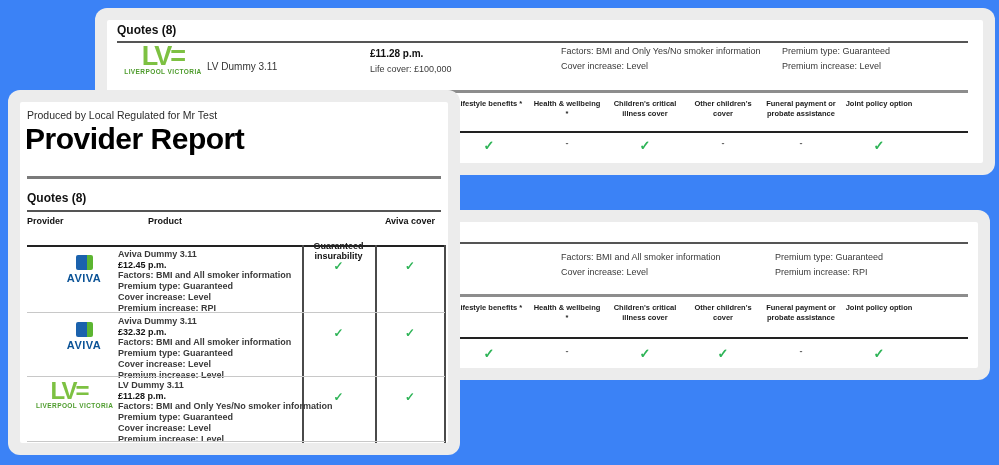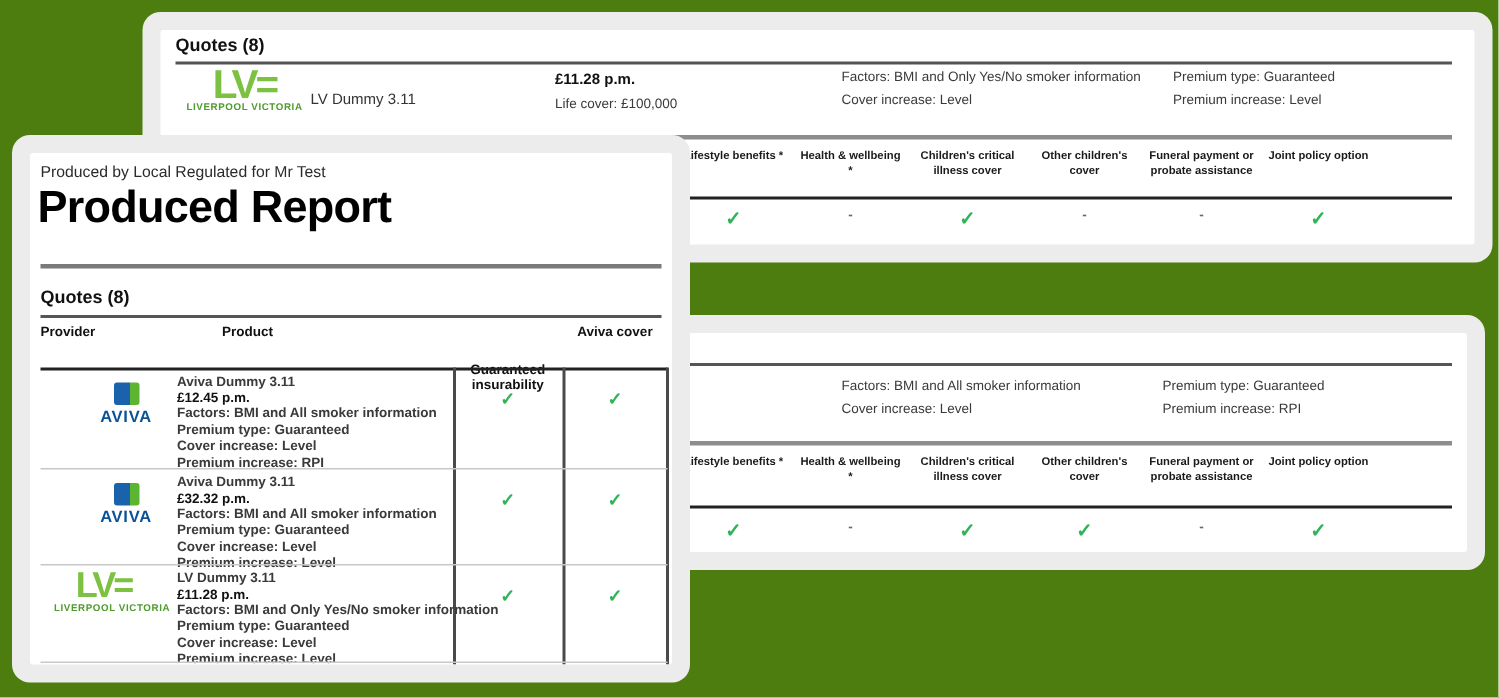--- a/index.html
+++ b/index.html
@@ -1,16 +1,16 @@
 <!DOCTYPE html>
 <html><head>
 <meta charset="utf-8">
 <style>
   html,body{margin:0;padding:0;background:#fff;}
-  .stage{position:relative;width:999px;height:465px;background:#4d7c0f;overflow:hidden;
+  .stage{position:relative;width:999px;height:465px;background:#3b82f6;overflow:hidden;
          font-family:"Liberation Sans", sans-serif;color:#333;}
   .card{position:absolute;background:#ececec;border-radius:12px;}
   .card .inner{position:absolute;left:12px;top:12px;right:12px;bottom:12px;background:#fff;border-radius:2px;overflow:hidden;}
 
   
   .sec-title{position:absolute;font-size:12px;font-weight:bold;color:#111;}
   .hline{position:absolute;background:#555;height:2px;}
   .rule-grey{position:absolute;background:#8d8d8d;height:3px;}
   .rule-black{position:absolute;background:#222;height:2px;}
   .small{font-size:9px;line-height:15px;color:#3a3a3a;white-space:nowrap;}
@@ -143,21 +143,21 @@
         <div class="mark is-check">✓</div>
         <div class="mark">-</div>
         <div class="mark is-check">✓</div>
       </div>
     </div>
   </section>
 
   <section class="card card-front">
     <div class="inner">
       <div class="produced">Produced by Local Regulated for Mr Test</div>
-      <div class="report-title">Produced Report</div>
+      <div class="report-title">Provider Report</div>
       <div class="rule-grey" style="left:7px;top:74px;width:414px;background:#7a7a7a;"></div>
 
       <div class="sec-title" style="left:7px;top:89px;">Quotes (8)</div>
       <div class="hline" style="left:7px;top:108px;width:414px;"></div>
 
       <div class="th" style="left:7px;top:114px;">Provider</div>
       <div class="th" style="left:98px;top:114px;margin-left:30px;">Product</div>
       <div class="th center" style="left:282px;top:114px;width:73px;margin-top:25px;">Guaranteed insurability</div>
       <div class="th center" style="left:355px;top:114px;width:70px;">Aviva cover</div>
 

